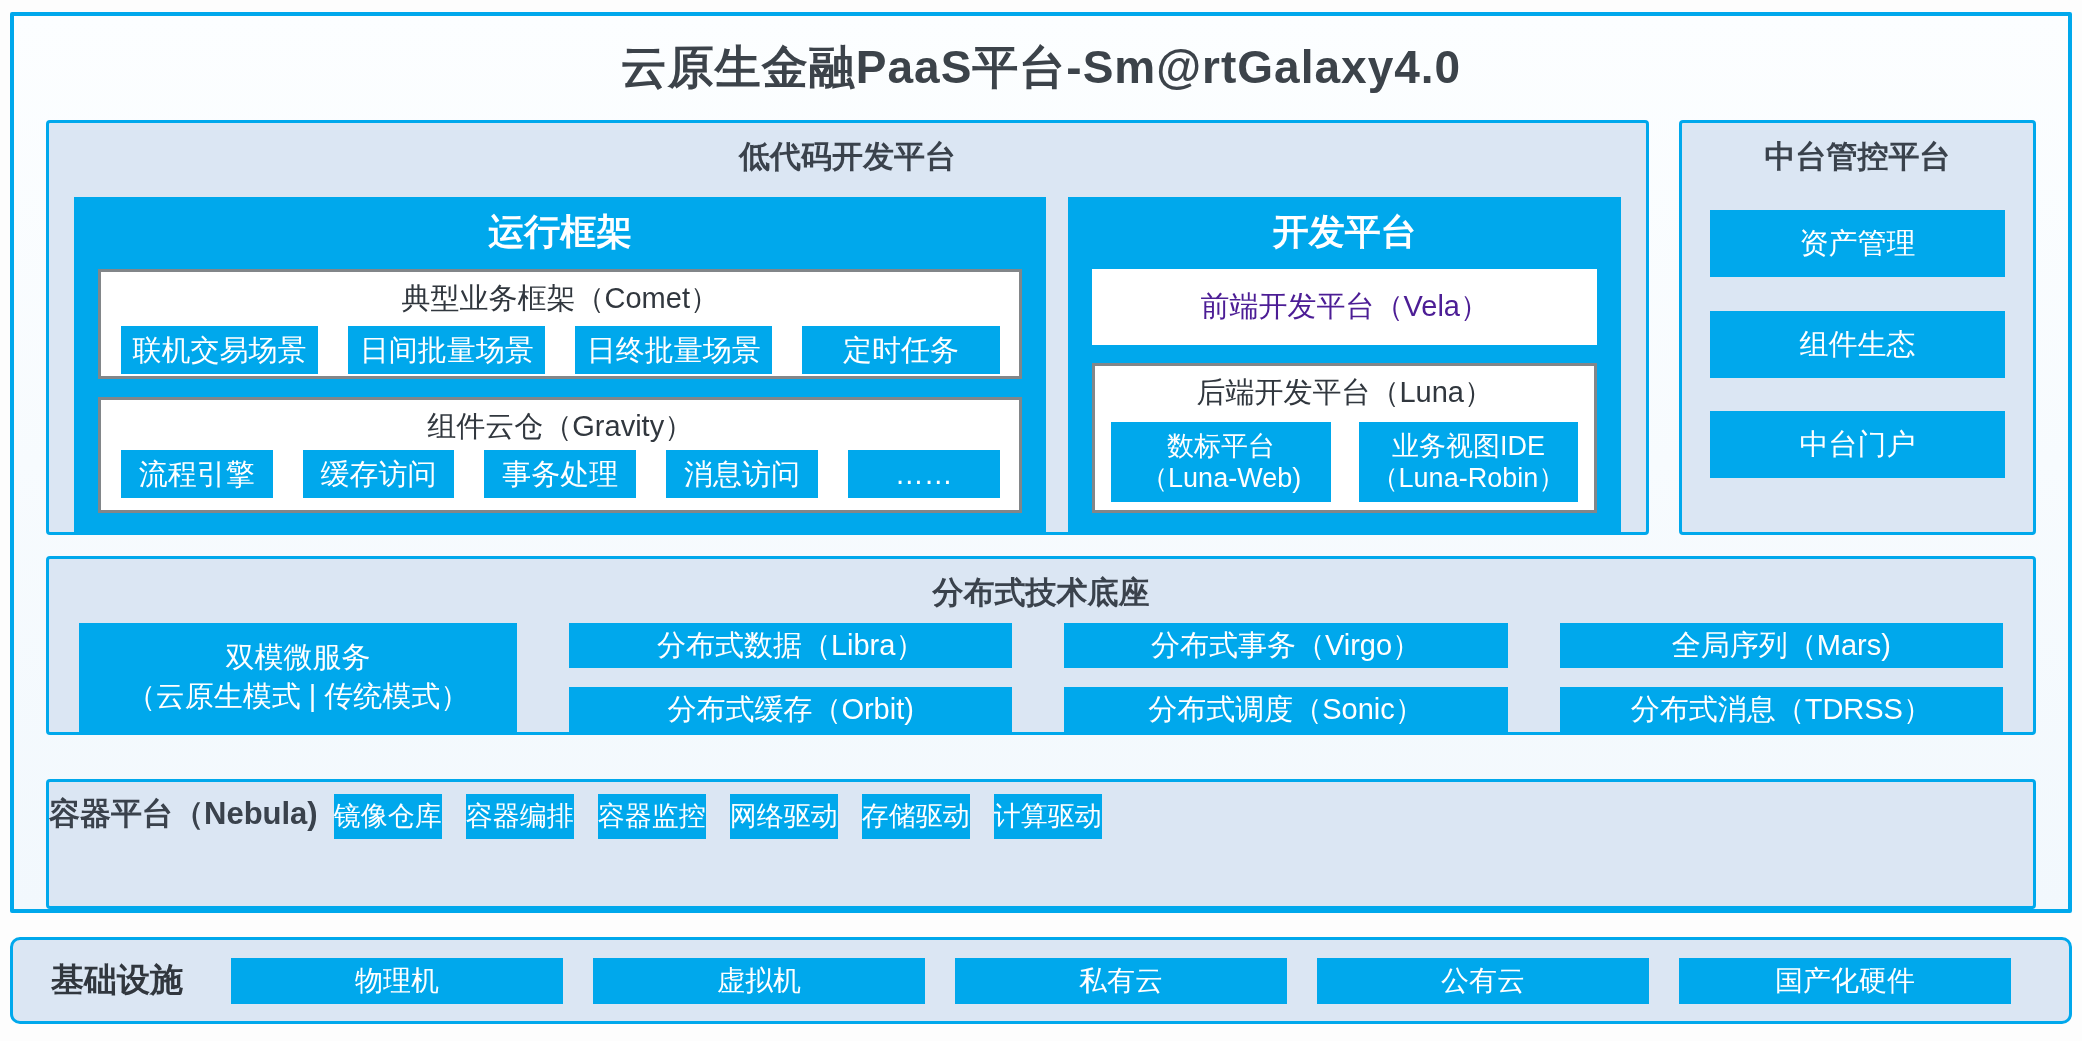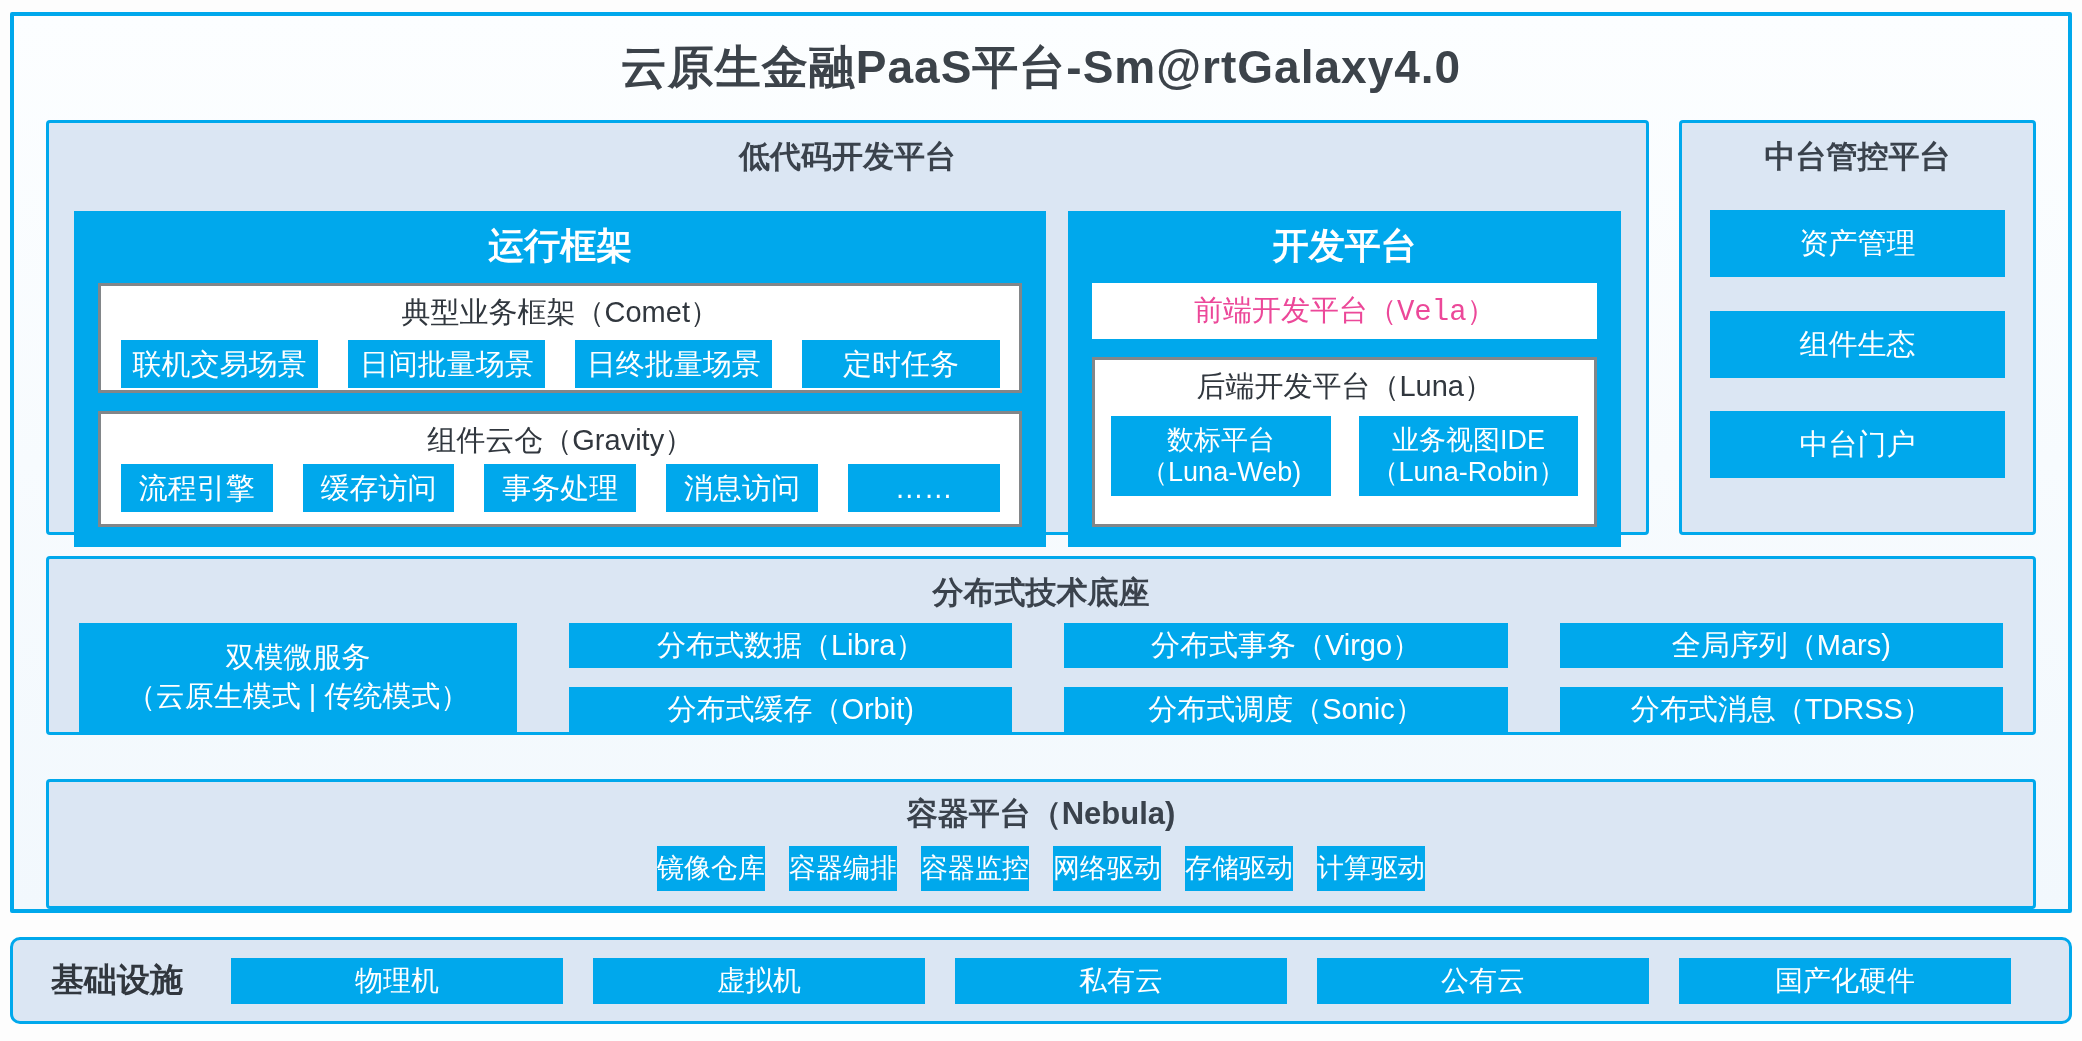--- a/index.html
+++ b/index.html
@@ -33,21 +33,21 @@
     border-radius:4px;
   }
   .panel-header{
     text-align:center;font-size:31px;font-weight:600;color:var(--ink);
     padding-top:14px;line-height:1.3;
   }
 
   
   .row-top{display:flex;gap:30px;height:415px;margin-bottom:21px;}
   .lowcode{flex:1;display:flex;flex-direction:column;padding:0 25px 18px;gap:10px;}
-  .lowcode-body{flex:1;display:flex;gap:22px;margin-top:24px;}
+  .lowcode-body{flex:1;display:flex;gap:22px;margin-top:10px;}
 
   .bluebox{background:var(--blue);display:flex;flex-direction:column;padding:0 24px 20px;}
   .runtime{flex:645;}
   .devplat{flex:352;}
   .bluebox-title{
     color:#fff;font-size:36px;font-weight:600;text-align:center;
     padding:11px 0 12px;
   }
 
   .whitebox{background:#fff;}
@@ -59,21 +59,21 @@
     display:flex;align-items:center;justify-content:center;text-align:center;
     font-size:29px;line-height:1.2;
   }
   .chip-row{display:flex;gap:30px;padding:8px 20px 0 20px;}
   .chip-row .chip{flex:1;height:48px;}
 
   .comet{height:110px;display:flex;flex-direction:column;}
   .gravity{flex:1;margin-top:18px;display:flex;flex-direction:column;justify-content:space-between;padding-bottom:12px;}
   .gravity .chip-row{padding-top:4px;}
 
-  .vela{height:56px;display:flex;align-items:center;justify-content:center;font-size:29px;color:#ec4899;font-family:Liberation Mono, monospace;}
+  .vela{height:76px;display:flex;align-items:center;justify-content:center;font-size:29px;color:#4c1d95;}
   .luna{flex:1;margin-top:18px;display:flex;flex-direction:column;}
   .luna-chips{padding:10px 16px 0 16px;gap:28px;}
   .luna-chips .chip{height:80px;flex-direction:column;font-size:27px;}
 
   .midplat{width:357px;display:flex;flex-direction:column;padding:0 28px 20px;}
   .mid-buttons{flex:1;display:flex;flex-direction:column;justify-content:space-evenly;}
   .mid-buttons .chip{height:67px;font-size:29px;}
 
   
   .dist{height:180px;margin-bottom:44px;display:flex;flex-direction:column;}
@@ -82,21 +82,21 @@
     padding:0 30px;
     display:grid;
     grid-template-columns:438px 1fr 1fr 1fr;
     grid-auto-rows:45px;
     column-gap:52px;row-gap:19px;
   }
   .dist-grid .chip{font-size:29px;}
   .dual{grid-row:span 2;flex-direction:column;font-size:28px;line-height:1.35;}
 
   
-  .containerplat{height:133px;display:flex;flex-direction:column;align-items:center;}
+  .containerplat{height:133px;display:flex;flex-direction:row;}
   .containerplat .panel-header{padding-top:12px;}
   .container-chips{margin-top:12px;padding:0 16px;gap:24px;}
   .container-chips .chip{height:45px;font-size:27px;}
 
   
   .infra{
     margin-top:24px;height:87px;border-radius:10px;
     display:flex;align-items:center;
     padding:0 58px 0 38px;
   }

